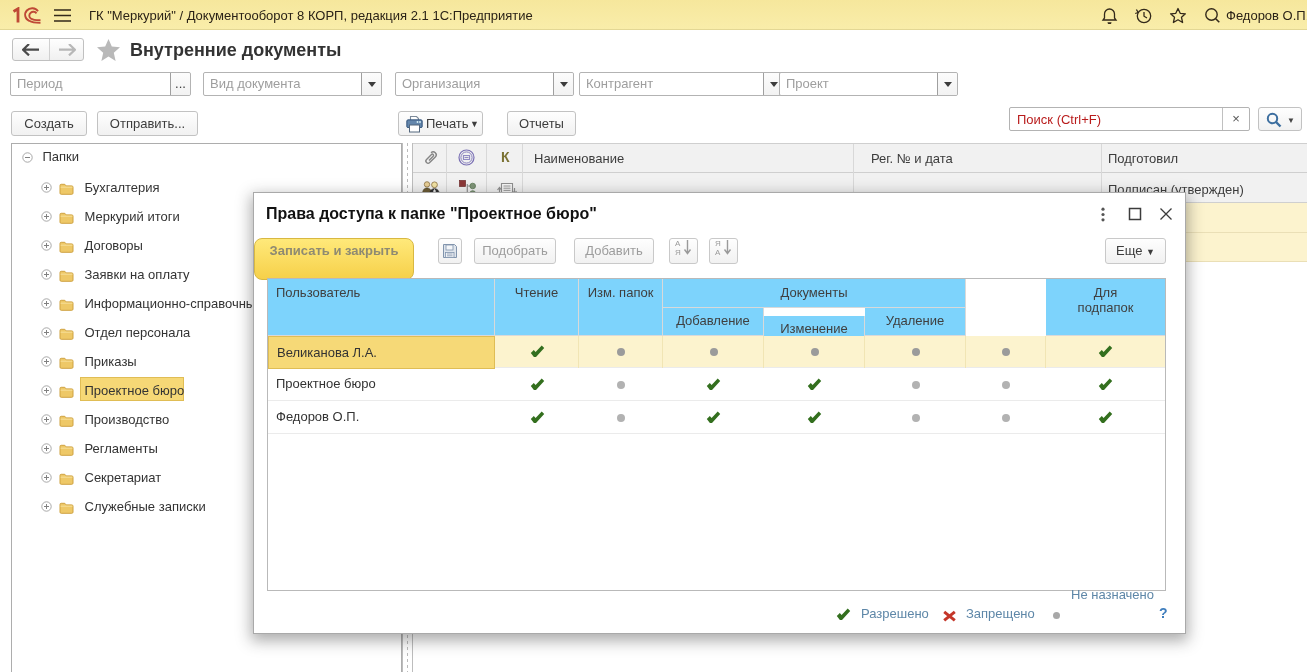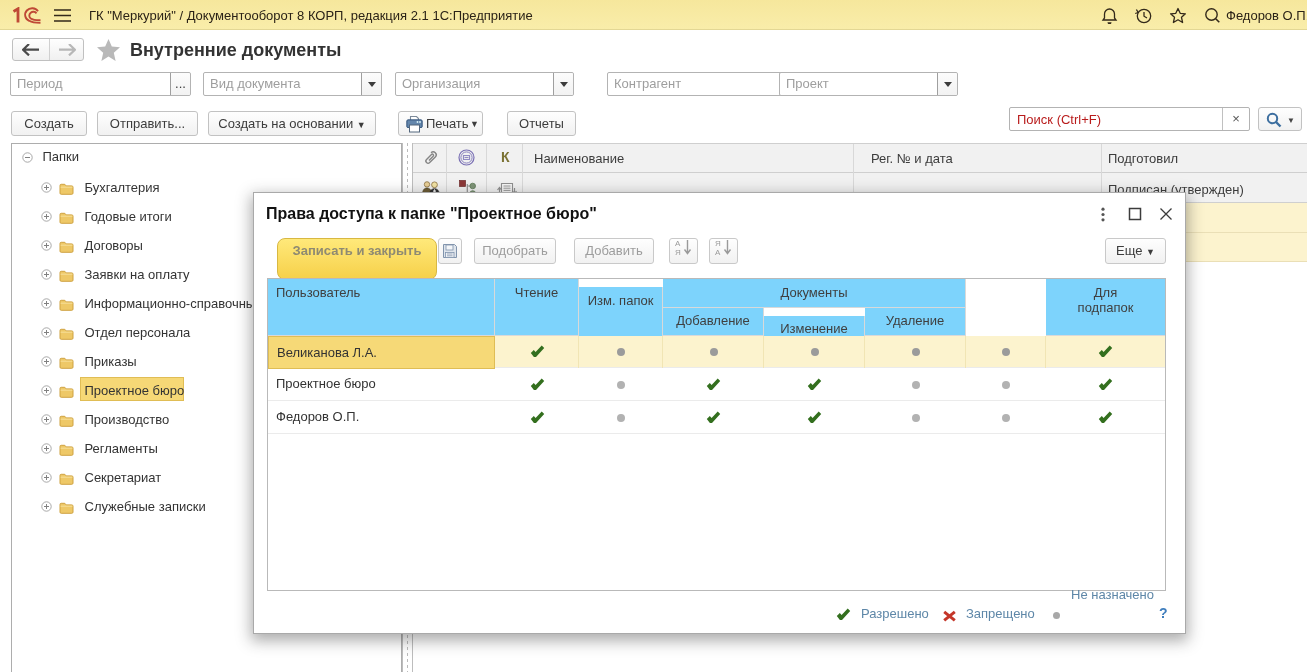--- a/index.html
+++ b/index.html
@@ -46,21 +46,21 @@
 #split2 { left:412px; top:143px; width:1px; height:529px; background:#bdbdbd; }
 #splitd { left:407px; top:143px; width:1px; height:529px;
   background:repeating-linear-gradient(#bbb 0 3px, transparent 3px 6px); }
 
 #dlg { left:253px; top:192px; width:933px; height:442px; background:#fff; border:1px solid #a9a9a9;
   box-shadow:0 5px 14px 2px rgba(40,40,40,0.38); }
 #dlg div { position:absolute; }
 #dlg .dtitle { left:12px; top:12px; font-size:16px; font-weight:bold; color:#111; }
 .dbtn { top:45px; height:26px; background:linear-gradient(#fefefe,#f1f1f1);
   border:1px solid #c9c9c9; border-radius:3px; font-size:13px; text-align:center; line-height:24px; color:#9d9d9d; }
-#dsave { left:23px; top:45px; width:160px; height:42px; background:linear-gradient(#ffe97a,#f6d049);
+#dsave { left:0; top:45px; width:160px; height:42px; background:linear-gradient(#ffe97a,#f6d049);
   border:1px solid #d8b842; border-radius:8px; font-size:13px; font-weight:bold; color:#8e8a72; text-align:center; line-height:24px; }
 #dmore { right:19px; top:45px; width:61px; height:26px; background:linear-gradient(#fefefe,#f1f1f1);
   border:1px solid #c9c9c9; border-radius:3px; font-size:13px; color:#3c3c3c; text-align:center; line-height:24px; }
 
 #dtab { left:13px; top:85px; width:899px; height:313px; border:1px solid #b9b9b9; }
 .hcell { background:#7dd3fc; font-size:13px; color:#3f3f3f; border-right:1px solid #d9d9d9; border-bottom:1px solid #d9d9d9; }
 .hlab { padding:6px 0 0 8px; }
 .drow { left:0; width:897px; height:32px; border-bottom:1px solid #ebebeb; font-size:13px; color:#333; }
 .dcol { position:absolute; top:0; height:32px; }
 .dot { position:absolute; width:8px; height:8px; border-radius:50%; background:#b2b2b2; top:12px; }
@@ -111,30 +111,29 @@
   </svg>
   <div id="pgtitle" class="abs">Внутренние документы</div>
 
   <div class="finput abs" style="left:10px; width:181px;">Период<span class="btn">...</span></div>
   <div class="finput abs" style="left:203px; width:179px;">Вид документа<span class="btn">
         <i></i>
       </span></div>
   <div class="finput abs" style="left:395px; width:179px;">Организация<span class="btn">
         <i></i>
       </span></div>
-  <div class="finput abs" style="left:607px; width:205px;">Контрагент<span class="btn">
+  <div class="finput abs" style="left:579px; width:205px;">Контрагент<span class="btn">
         <i></i>
       </span></div>
   <div class="finput abs" style="left:779px; width:179px;">Проект<span class="btn">
         <i></i>
       </span></div>
 
   <div class="tbtn abs" style="left:11px; width:76px;">Создать</div>
   <div class="tbtn abs" style="left:97px; width:101px;">Отправить...</div>
-  <div class="tbtn abs" style="left:208px; width:168px;">Создать на основании <span style="font-size:9px;">▼</span></div>
   <div class="tbtn abs" style="left:398px; width:85px;">
     <svg style="position:absolute; left:7px; top:3px;" width="17" height="18" viewBox="0 0 17 18">
       <path d="M4.5 5 V1.5 h6 l2 2 V5" fill="#fff" stroke="#7d8a99" stroke-width="1.1"></path>
       <rect x="1" y="5" width="15" height="7.5" rx="1" fill="#5d7fa6" stroke="#3e5f85" stroke-width="1"></rect>
       <rect x="1" y="5" width="15" height="7.5" rx="1" fill="#6487ad" stroke="#3e5f85" stroke-width="1"></rect>
       <circle cx="11.5" cy="7" r="0.9" fill="#d8f0f8"></circle>
         <circle cx="14" cy="7" r="0.9" fill="#d8f0f8"></circle>
       <rect x="3.5" y="10" width="10" height="7" fill="#fff" stroke="#53667c" stroke-width="1"></rect>
     </svg>
     <span style="position:absolute; left:27px; top:0;">Печать</span> 
@@ -169,21 +168,21 @@
       </svg>
     <div class="trow" style="left:72.5px; top:33.5px;">Бухгалтерия</div>
     <svg class="abs" style="left:28.8px; top:67.0px;" width="11" height="11" viewBox="0 0 11 11">
         <circle cx="5.5" cy="5.5" r="4.7" fill="#fff" stroke="#9e9e9e" stroke-width="0.9"></circle>
         <path d="M3 5.5 h5 M5.5 3 v5" stroke="#818181" stroke-width="1"></path>
       </svg>
     <svg class="abs" style="left:47px; top:66.5px;" width="15" height="13" viewBox="0 0 15 13">
         <path d="M1 3.5 a1.2 1.2 0 0 1 1.2 -1.2 h3.6 l1.4 1.6 h5.6 a1.2 1.2 0 0 1 1.2 1.2 v6 a1.2 1.2 0 0 1 -1.2 1.2 h-10.6 a1.2 1.2 0 0 1 -1.2 -1.2 z" fill="#eec867" stroke="#cfa241" stroke-width="1"></path>
         <path d="M1.6 5.2 h11.8" stroke="#f7e09a" stroke-width="1"></path>
       </svg>
-    <div class="trow" style="left:72.5px; top:62.5px;">Годовые итоги</div>
+    <div class="trow" style="left:72.5px; top:62.5px;">Меркурий итоги</div>
     <svg class="abs" style="left:28.8px; top:96.0px;" width="11" height="11" viewBox="0 0 11 11">
         <circle cx="5.5" cy="5.5" r="4.7" fill="#fff" stroke="#9e9e9e" stroke-width="0.9"></circle>
         <path d="M3 5.5 h5 M5.5 3 v5" stroke="#818181" stroke-width="1"></path>
       </svg>
     <svg class="abs" style="left:47px; top:95.5px;" width="15" height="13" viewBox="0 0 15 13">
         <path d="M1 3.5 a1.2 1.2 0 0 1 1.2 -1.2 h3.6 l1.4 1.6 h5.6 a1.2 1.2 0 0 1 1.2 1.2 v6 a1.2 1.2 0 0 1 -1.2 1.2 h-10.6 a1.2 1.2 0 0 1 -1.2 -1.2 z" fill="#eec867" stroke="#cfa241" stroke-width="1"></path>
         <path d="M1.6 5.2 h11.8" stroke="#f7e09a" stroke-width="1"></path>
       </svg>
     <div class="trow" style="left:72.5px; top:91.5px;">Договоры</div>
     <svg class="abs" style="left:28.8px; top:125.0px;" width="11" height="11" viewBox="0 0 11 11">
@@ -363,21 +362,21 @@
         <path d="M12.5 1 v12 M9.5 10.5 l3 4 3-4" stroke="#9a9a9a" stroke-width="1.4" fill="none"></path>
       </svg>
     </div>
     <div id="dmore">Еще <span style="font-size:9px;">▼</span></div>
     <div id="dtab">
 
       <div class="hcell" style="left:0; top:0; width:227px; height:57px;">
           <div class="hlab" style="position:static;">Пользователь</div>
         </div>
       <div class="hcell" style="left:227px; top:0; width:84px; height:57px; text-align:center; padding-top:6px;">Чтение</div>
-      <div class="hcell" style="left:311px; top:0; width:84px; height:57px; text-align:center; padding-top:6px;margin-top:8px;">Изм. папок</div>
+      <div class="hcell" style="left:311px; top:0; width:84px; height:57px; text-align:center; padding-top:6px;">Изм. папок</div>
       <div class="hcell" style="left:395px; top:0; width:303px; height:29px; text-align:center; padding-top:6px;">Документы</div>
       <div class="hcell" style="left:395px; top:29px; width:101px; height:28px; text-align:center; padding-top:5px;">Добавление</div>
       <div class="hcell" style="left:496px; top:29px; width:101px; height:28px; text-align:center; padding-top:5px;margin-top:8px;">Изменение</div>
       <div class="hcell" style="left:597px; top:29px; width:101px; height:28px; text-align:center; padding-top:5px;">Удаление</div>
       <div class="hcell" style="left:778px; top:0; width:119px; height:57px; text-align:center; padding-top:6px; border-right:none;">Для<br>подпапок</div>
 
       <div class="drow" style="top:57px; background:#fcf3ce;">
         <div class="dcol selcell" style="left:0; width:226px;">
             <span style="position:absolute; left:8px; top:7px;">Великанова Л.А.</span>
           </div>

